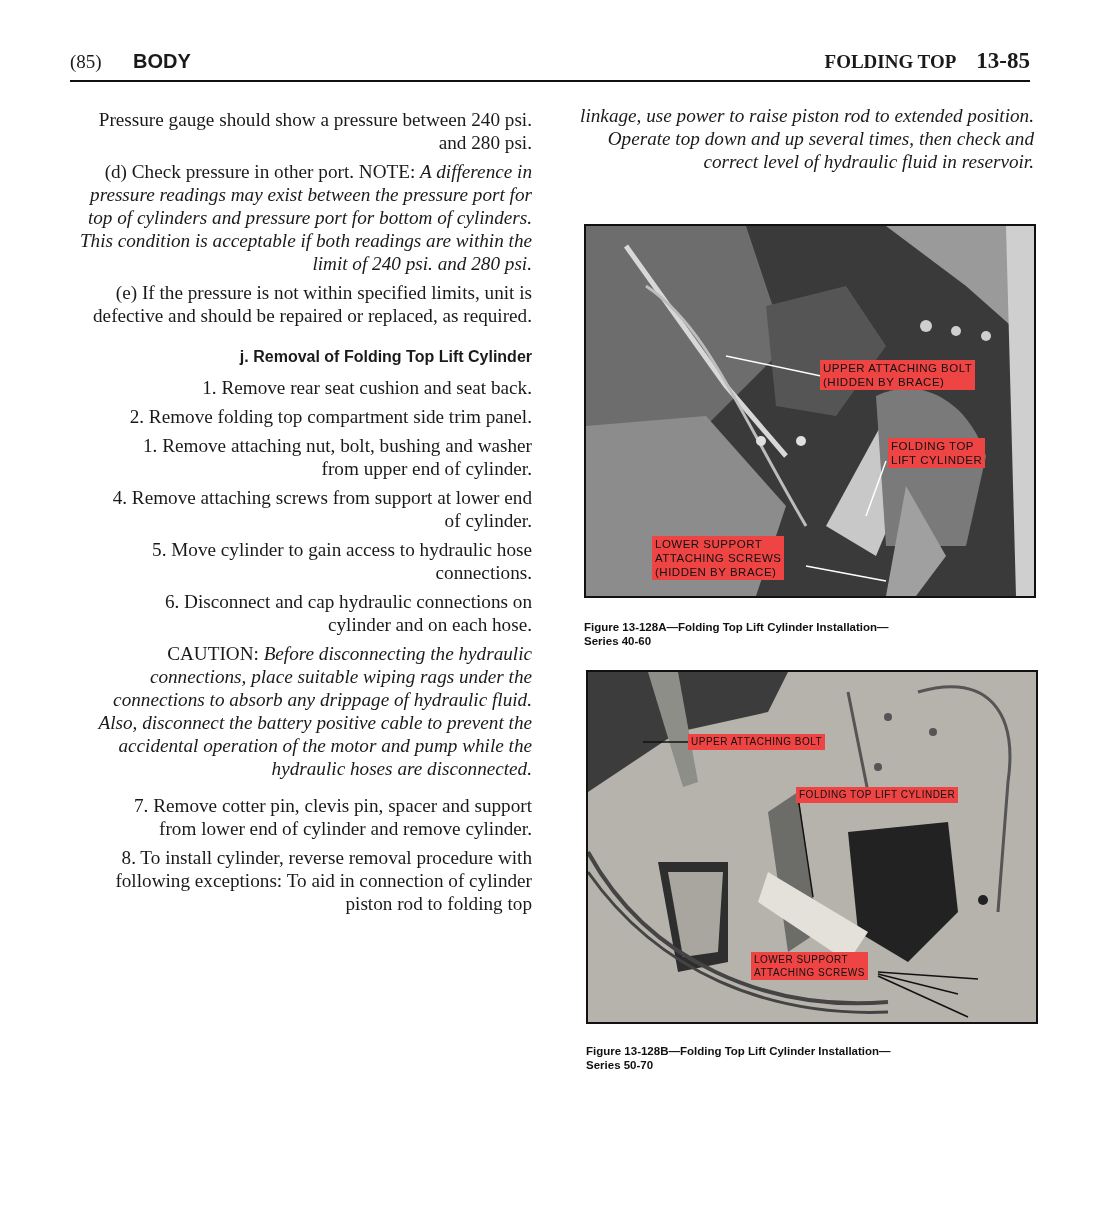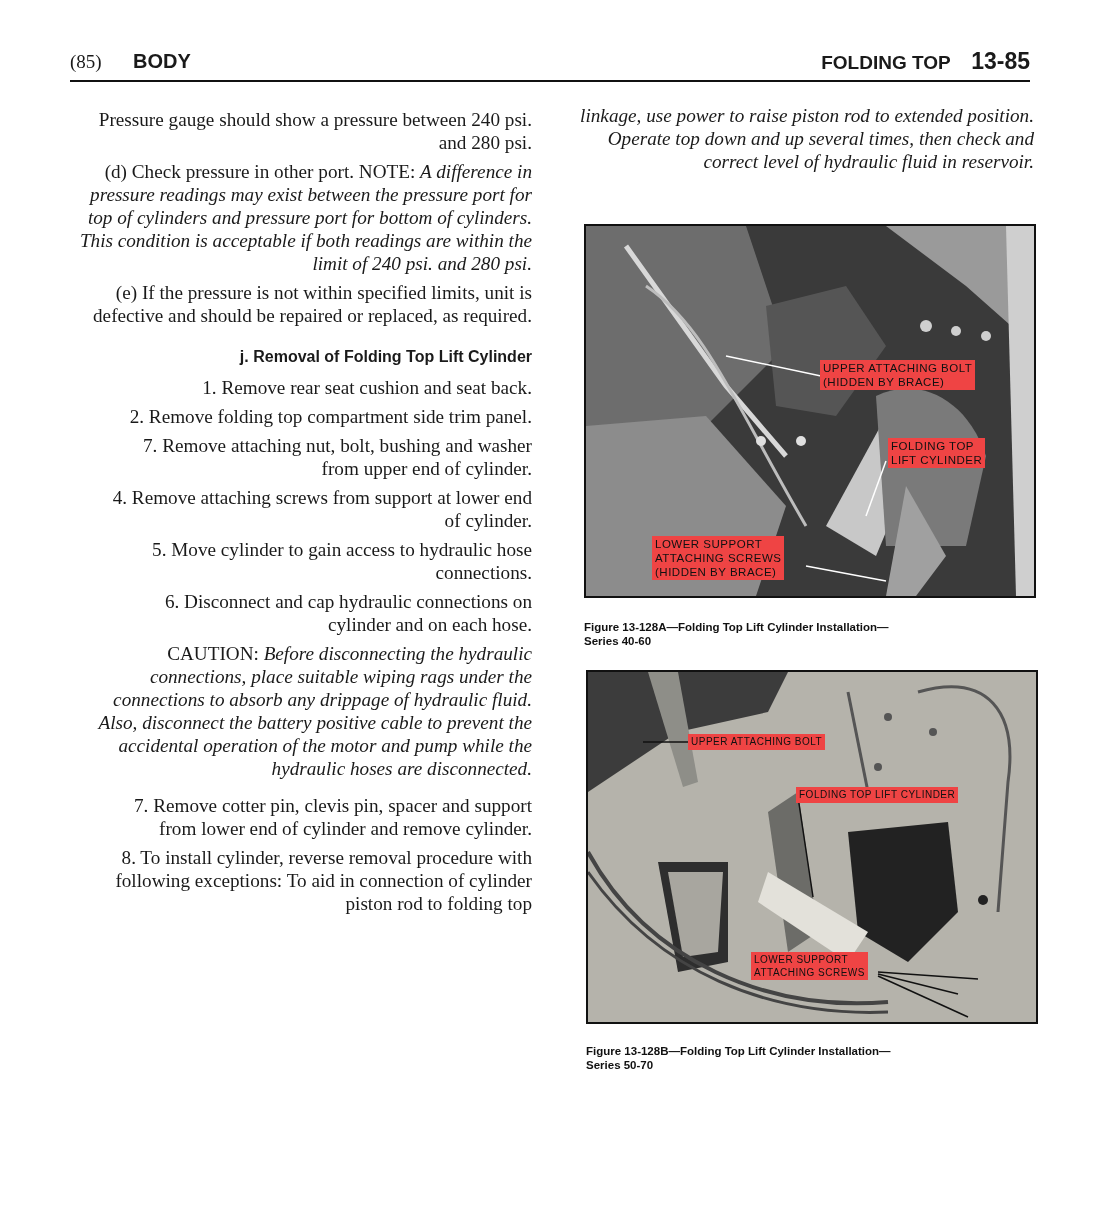--- a/index.html
+++ b/index.html
@@ -1,21 +1,21 @@
 <!DOCTYPE html>
 <html><head>
 <meta charset="utf-8">
 <style>
   html, body { margin: 0; padding: 0; background: #ffffff; }
   body { width: 1098px; height: 1216px; position: relative; overflow: hidden; color: #1a1a1a; font-family: "DejaVu Serif", serif; }
   .header { position: absolute; left: 70px; top: 48px; width: 960px; height: 32px; border-bottom: 2px solid #111; }
   .hdr-left { position: absolute; left: 0; top: 2px; font-family: "Liberation Sans", sans-serif; font-size: 19px; }
   .hdr-left .num { font-family: "Liberation Serif", serif; font-size: 19px; }
   .hdr-left .sec { font-weight: bold; margin-left: 26px; font-size: 20px; }
-  .hdr-right { position: absolute; right: 0; top: 0px; font-family: Liberation Sans, sans-serif; font-weight: bold; }
+  .hdr-right { position: absolute; right: 0; top: 0px; font-family: Liberation Serif, serif; font-weight: bold; }
   .hdr-right .t { font-size: 19px; margin-right: 16px; }
   .hdr-right .p { font-size: 23px; }
 
   .col { position: absolute; font-family: "Liberation Serif", serif; font-size: 19.2px; line-height: 23px; text-align: justify; }
   .col-left { left: 72px; top: 108px; width: 460px; }
   .col-right { left: 576px; top: 104px; width: 458px; font-style: italic; }
   .col p { margin: 0 0 6px 0; text-align: right; }
   .col p.ind { text-indent: 30px; }
   .col .it { font-style: italic; }
   .col p.gap { margin-top: 14px; }
@@ -45,21 +45,21 @@
   </div>
 </div>
 
 <div class="col col-left">
   <p>Pressure gauge should show a pressure between 240 psi. and 280 psi.</p>
   <p class="ind"><span>(d) Check pressure in other port. NOTE: </span><span class="it">A difference in pressure readings may exist between the pressure port for top of cylinders and pressure port for bottom of cylinders. This condition is acceptable if both readings are within the limit of 240 psi. and 280 psi.</span></p>
   <p class="ind">(e) If the pressure is not within specified limits, unit is defective and should be repaired or replaced, as required.</p>
   <p class="subhead">j. Removal of Folding Top Lift Cylinder</p>
   <p class="ind">1. Remove rear seat cushion and seat back.</p>
   <p class="ind">2. Remove folding top compartment side trim panel.</p>
-  <p class="ind">7. Remove attaching nut, bolt, bushing and washer from upper end of cylinder.</p>
+  <p class="ind">1. Remove attaching nut, bolt, bushing and washer from upper end of cylinder.</p>
   <p class="ind">4. Remove attaching screws from support at lower end of cylinder.</p>
   <p class="ind">5. Move cylinder to gain access to hydraulic hose connections.</p>
   <p class="ind">6. Disconnect and cap hydraulic connections on cylinder and on each hose.</p>
   <p class="ind"><span>CAUTION: </span><span class="it">Before disconnecting the hydraulic connections, place suitable wiping rags under the connections to absorb any drippage of hydraulic fluid. Also, disconnect the battery positive cable to prevent the accidental operation of the motor and pump while the hydraulic hoses are disconnected.</span></p>
   <p class="ind gap">7. Remove cotter pin, clevis pin, spacer and support from lower end of cylinder and remove cylinder.</p>
   <p class="ind">8. To install cylinder, reverse removal procedure with following exceptions: To aid in connection of cylinder piston rod to folding top</p>
 </div>
 
 <div class="col col-right">
   <p>linkage, use power to raise piston rod to extended position. Operate top down and up several times, then check and correct level of hydraulic fluid in reservoir.</p>

